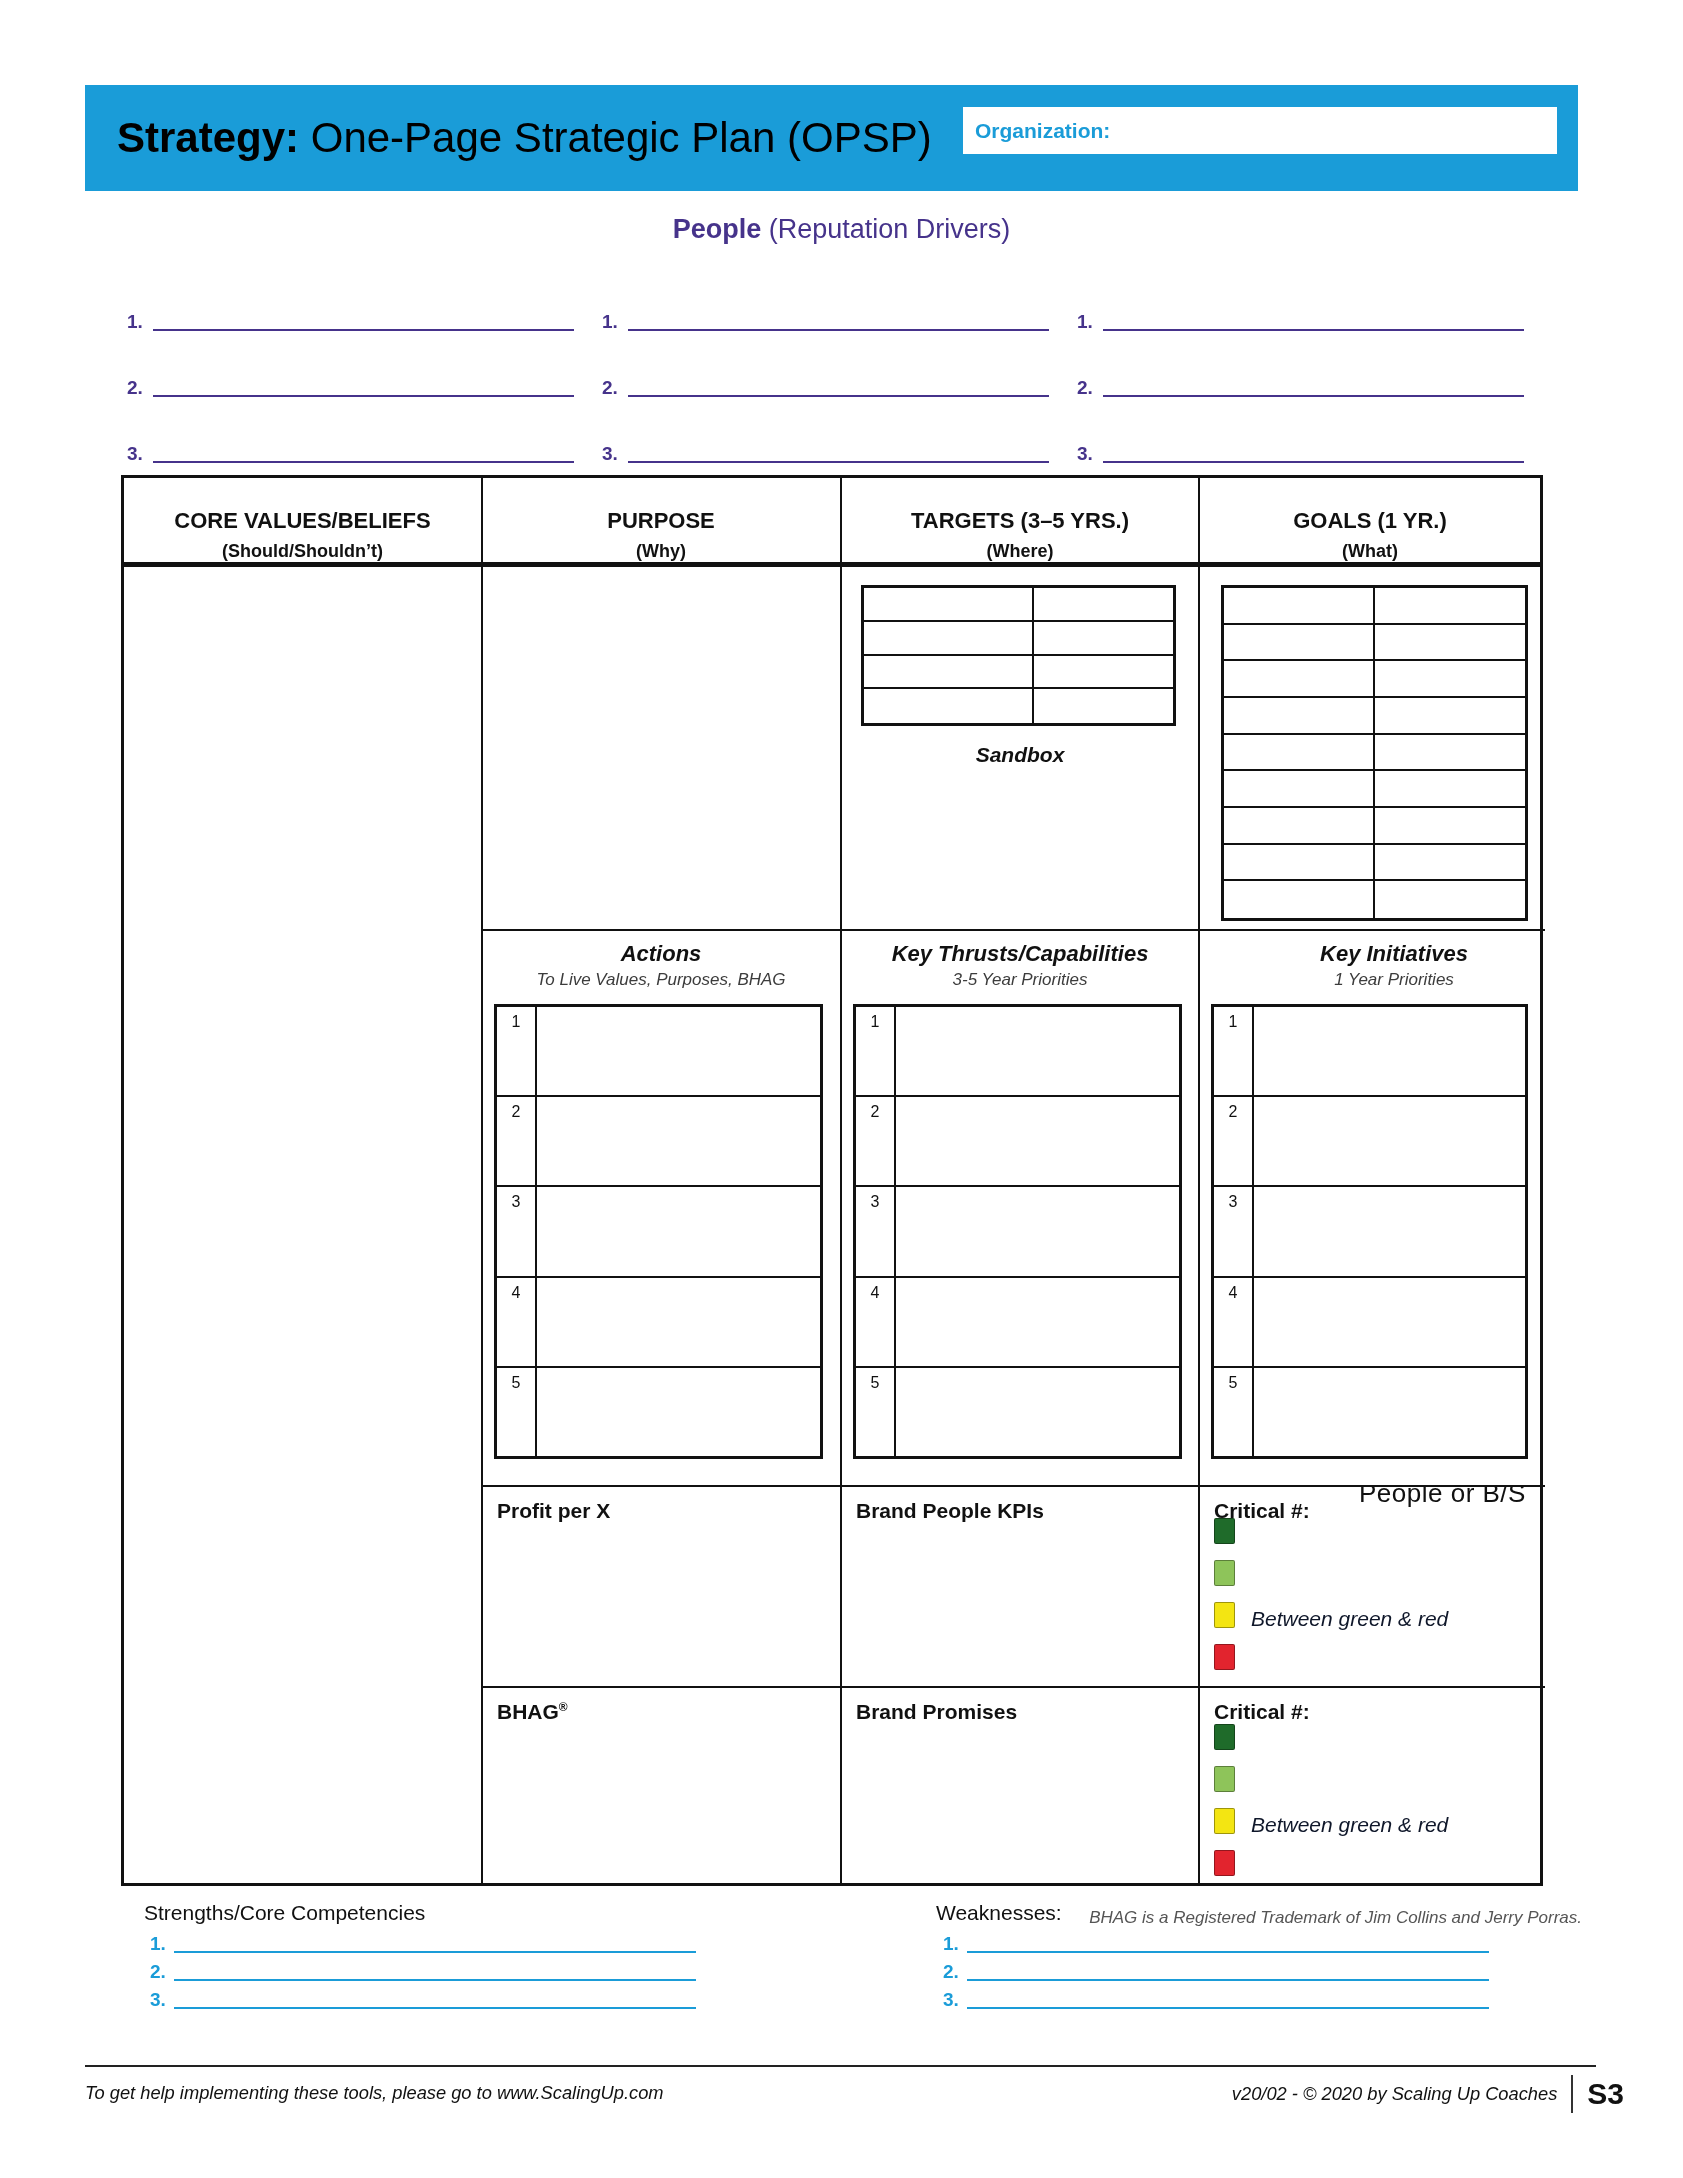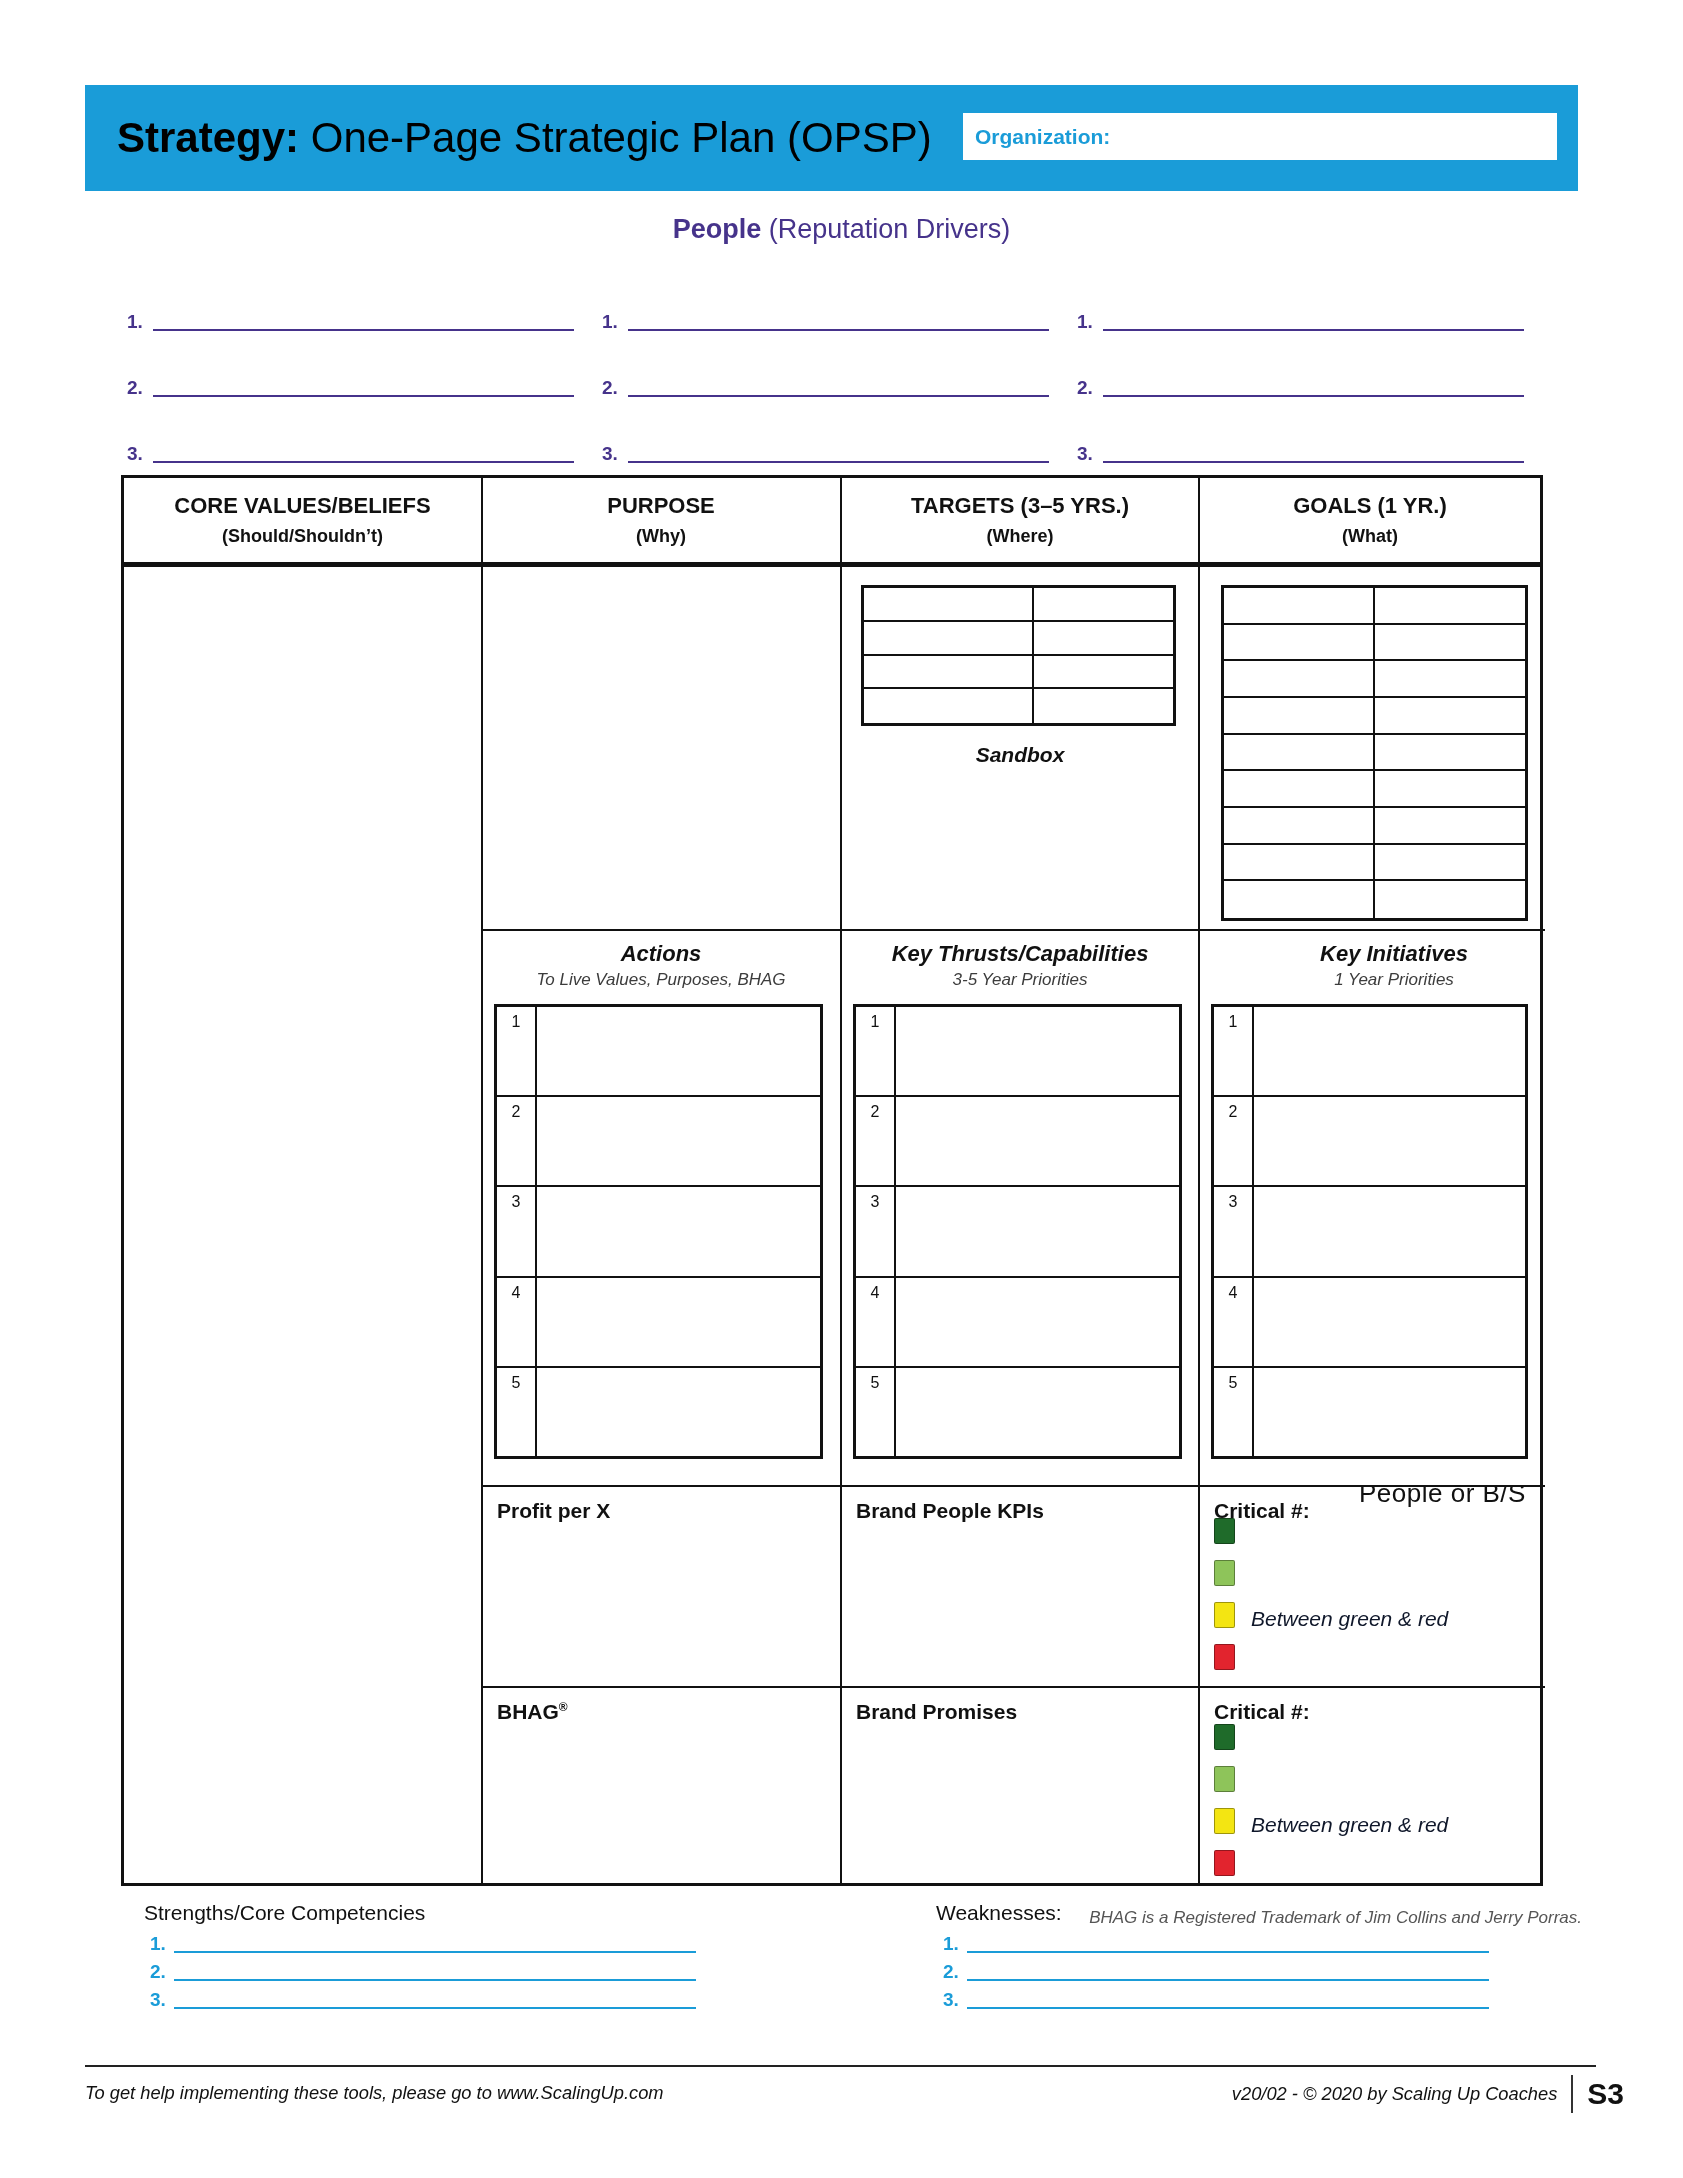--- a/index.html
+++ b/index.html
@@ -3,37 +3,37 @@
 <meta charset="utf-8">
 <style>
   html,body{margin:0;padding:0;background:#fff;}
   .page{position:relative;width:1683px;height:2178px;background:#ffffff;
         font-family:"Liberation Sans", sans-serif;color:#111;overflow:hidden;}
 
   
   .header-bar{position:absolute;left:85px;top:85px;width:1493px;height:106px;background:var(--blue,#1a9cd8);}
   .header-title{position:absolute;left:32px;top:50%;transform:translateY(-50%);color:#000000;font-size:42px;white-space:nowrap;}
   .header-title .tb{font-weight:bold;}
-  .org-box{position:absolute;left:878px;top:28px;width:594px;height:47px;background:#fff;display:flex;align-items:center;padding-left:12px;box-sizing:border-box;}
+  .org-box{position:absolute;left:878px;top:22px;width:594px;height:47px;background:#fff;display:flex;align-items:center;padding-left:12px;box-sizing:border-box;}
   .org-label{color:var(--blue,#1a9cd8);font-weight:bold;font-size:21px;}
   .org-input{flex:1;height:100%;}
 
   
   .people-title{position:absolute;left:0;top:214px;width:1683px;text-align:center;font-size:27px;color:var(--purple,#46338b);}
   .people-title .tb{font-weight:bold;}
 
   
   .toplines-col{position:absolute;top:303px;width:447px;}
   .topline{display:flex;align-items:flex-end;height:28px;margin-bottom:38px;}
   .tl-num{font-size:19px;font-weight:bold;color:var(--purple,#46338b);line-height:1;}
   .tl-rule{flex:1;border-bottom:2px solid var(--purple,#46338b);margin-left:10px;height:100%;}
 
   
   .opsp{position:absolute;left:121px;top:475px;width:1422px;height:1411px;border:3px solid #111;box-sizing:border-box;}
-  .th{position:absolute;top:0;text-align:center;padding-top:15px;box-sizing:border-box;}
+  .th{position:absolute;top:0;text-align:center;padding-top:30px;box-sizing:border-box;}
   .th-title{font-size:22px;font-weight:bold;}
   .th-sub{font-size:18px;font-weight:bold;margin-top:7px;}
   .thick{position:absolute;left:0;top:84px;width:100%;height:5px;background:#111;}
   .vdiv{position:absolute;top:0;bottom:0;width:2px;background:#111;}
   .fill-region{position:absolute;}
   .hline{position:absolute;height:2px;background:#111;}
 
   .mini{position:absolute;border:3px solid #111;box-sizing:border-box;}
   .mini-cell{border-right:2px solid #111;border-bottom:2px solid #111;}
   .mc-lastcol{border-right:none;}

